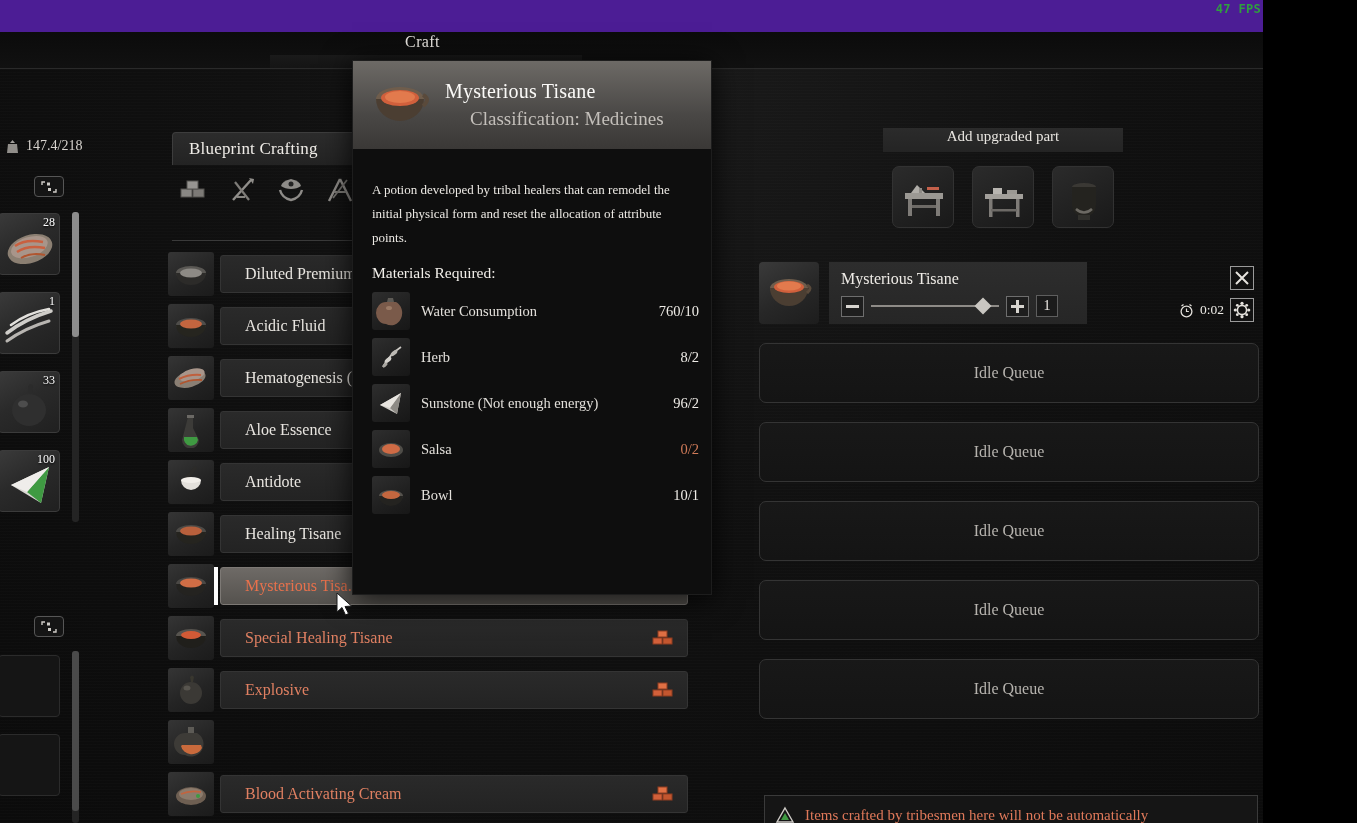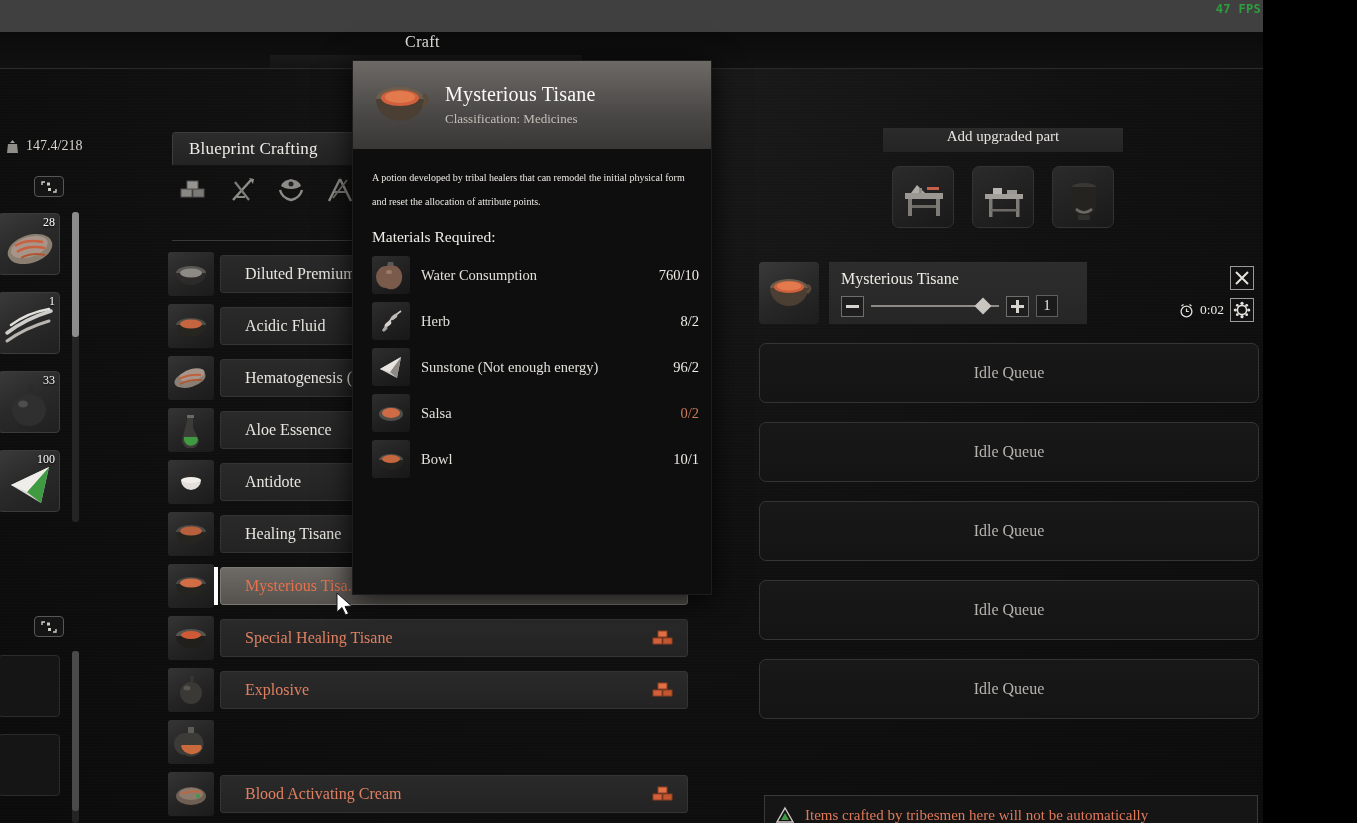--- a/index.html
+++ b/index.html
@@ -5,21 +5,21 @@
   * { box-sizing: border-box; margin: 0; padding: 0; }
   html, body {
     width: 1357px; height: 823px;
     background: #000;
     font-family: "Liberation Serif", "DejaVu Serif", serif;
     overflow: hidden;
   }
   #screen {
     position: relative;
     width: 1263px; height: 823px;
-    background: #404040;
+    background: #4c1d95;
     overflow: hidden;
   }
 
   
   .fps {
     position: absolute; top: 2px; right: 2px;
     color: #2f9e3f; font-family: "DejaVu Sans Mono", monospace;
     font-size: 12px; font-weight: bold; letter-spacing: .3px;
     z-index: 90;
   }
@@ -168,23 +168,23 @@
   }
   .tt-head {
     height:88px; width:100%;
     background: linear-gradient(180deg,#6d6a66 0%, #4a4846 60%, #3a3836 100%);
     display:flex; align-items:center; padding-left:14px; gap:12px;
   }
   .tt-head .tt-img {
     width:66px; height:60px; flex:0 0 66px; position:relative;
   }
   .tt-title { color:#fbfaf8; font-size:20px; letter-spacing:.2px; }
-  .tt-class { color:#c3bfba; font-size:13px; margin-top:5px; }
+  .tt-class { color:#c3bfba; font-size:19px; margin-top:5px;margin-left:25px; }
   .tt-desc {
-    padding:17px 19px 0 19px; color:#ecE9e4; font-size:10px; line-height:24px;
+    padding:29px 19px 0 19px; color:#ecE9e4; font-size:13px; line-height:24px;
   }
   .tt-matshead { padding:14px 19px 0 19px; color:#f2efea; font-size:15.5px; }
   .tt-mats { margin-top:6px; padding:0 12px 0 19px; }
   .tt-mat {
     height:46px; display:flex; align-items:center;
   }
   .tt-mat .mi {
     width:38px; height:38px; flex:0 0 38px;
     background: linear-gradient(150deg,#2e2e2e 0%,#1f1f1f 60%,#171717 100%);
     border-radius:3px; position:relative; overflow:hidden;

